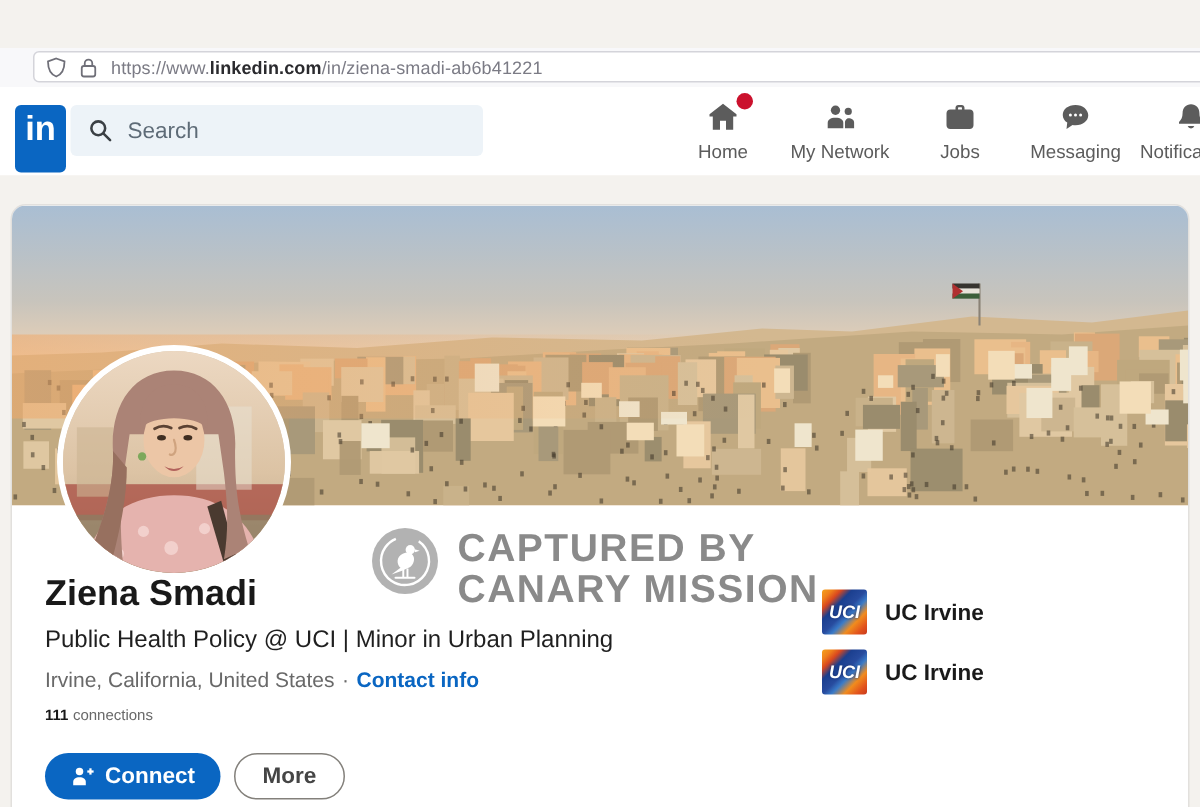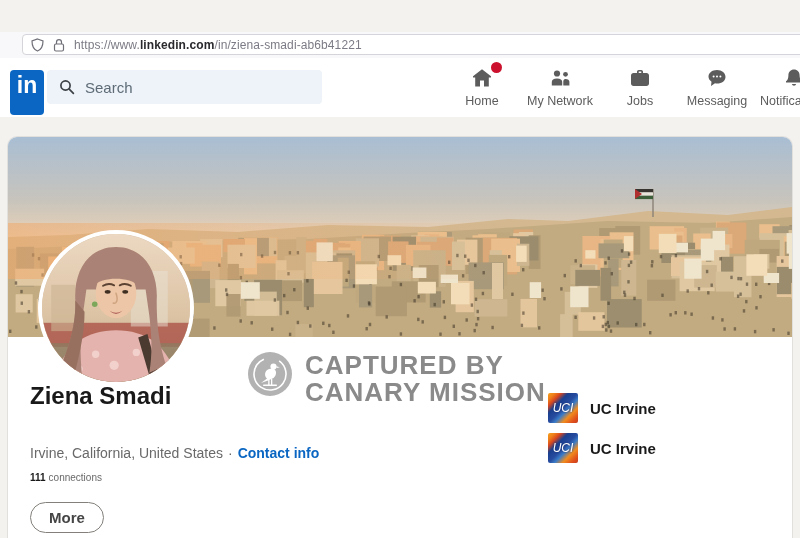--- a/index.html
+++ b/index.html
@@ -92,21 +92,21 @@
   .edu-item{position:absolute;left:540px;display:flex;align-items:center;cursor:pointer;}
   .edu-item.e0{top:256px;}
   .edu-item.e1{top:296px;}
   .uci-logo{
     width:30px;height:30px;border-radius:2px;margin-right:12px;
     background:
       linear-gradient(135deg,
         #f6a21c 0%, #ef7f1a 12%, #d8471f 22%,
         #1b3f8f 34%, #274b9e 50%, #3a7bc8 60%,
         #f08c1e 74%, #e2531c 88%, #c83a1e 100%);
-    color:#ffffff;font-weight:400;font-size:12px;font-style:italic;
+    color:#ffffff;font-weight:700;font-size:12px;font-style:italic;
     display:flex;align-items:center;justify-content:center;
     text-shadow:0 0 2px rgba(20,40,100,.9);
   }
   .edu-name{font-size:15px;font-weight:700;color:#1a1a1a;}
   .next-card{
     position:absolute;left:8px;top:532px;width:784px;height:14px;
     background:#ffffff;border-radius:9px 9px 0 0;
     box-shadow:0 0 0 1px rgba(0,0,0,.07);
   }
 </style>
@@ -672,30 +672,40 @@
           <rect x="15" y="32.5" width="14" height="1.4" rx="0.7"></rect>
         </g>
       </svg>
       <div class="wm-text">
         <span>CAPTURED BY</span>
         <span>CANARY MISSION</span>
       </div>
     </div>
 
     <h1 class="p-name">Ziena Smadi</h1>
+    <div class="p-headline">Public Health Policy @ UCI | Minor in Urban Planning</div>
 
     <div class="p-locrow">
       <span>Irvine, California, United States</span><span class="dot">·</span><a class="contact-link">Contact info</a>
     </div>
 
     <div class="p-connrow">
       <b>111</b><span>connections</span>
     </div>
 
     <div class="btn-row">
+      <button class="btn btn-primary">
+        <svg width="16" height="16" viewBox="0 0 16 16">
+          <circle cx="6" cy="4.4" r="2.5" fill="#ffffff"></circle>
+          <path d="M1.8,13.5 v-2.3 c0-1.8 1.7-3 4.2-3 s4.2,1.2 4.2,3 v2.3 Z" fill="#ffffff"></path>
+          <rect x="11.2" y="3.6" width="4.2" height="1.5" fill="#ffffff"></rect>
+          <rect x="12.55" y="2.2" width="1.5" height="4.2" fill="#ffffff"></rect>
+        </svg>
+        <span>Connect</span>
+      </button>
       <button class="btn btn-more">
         <span>More</span>
       </button>
     </div>
 
     <div class="edu-item e0">
       <div class="uci-logo">UCI</div>
       <span class="edu-name">UC Irvine</span>
     </div>
     <div class="edu-item e1">

